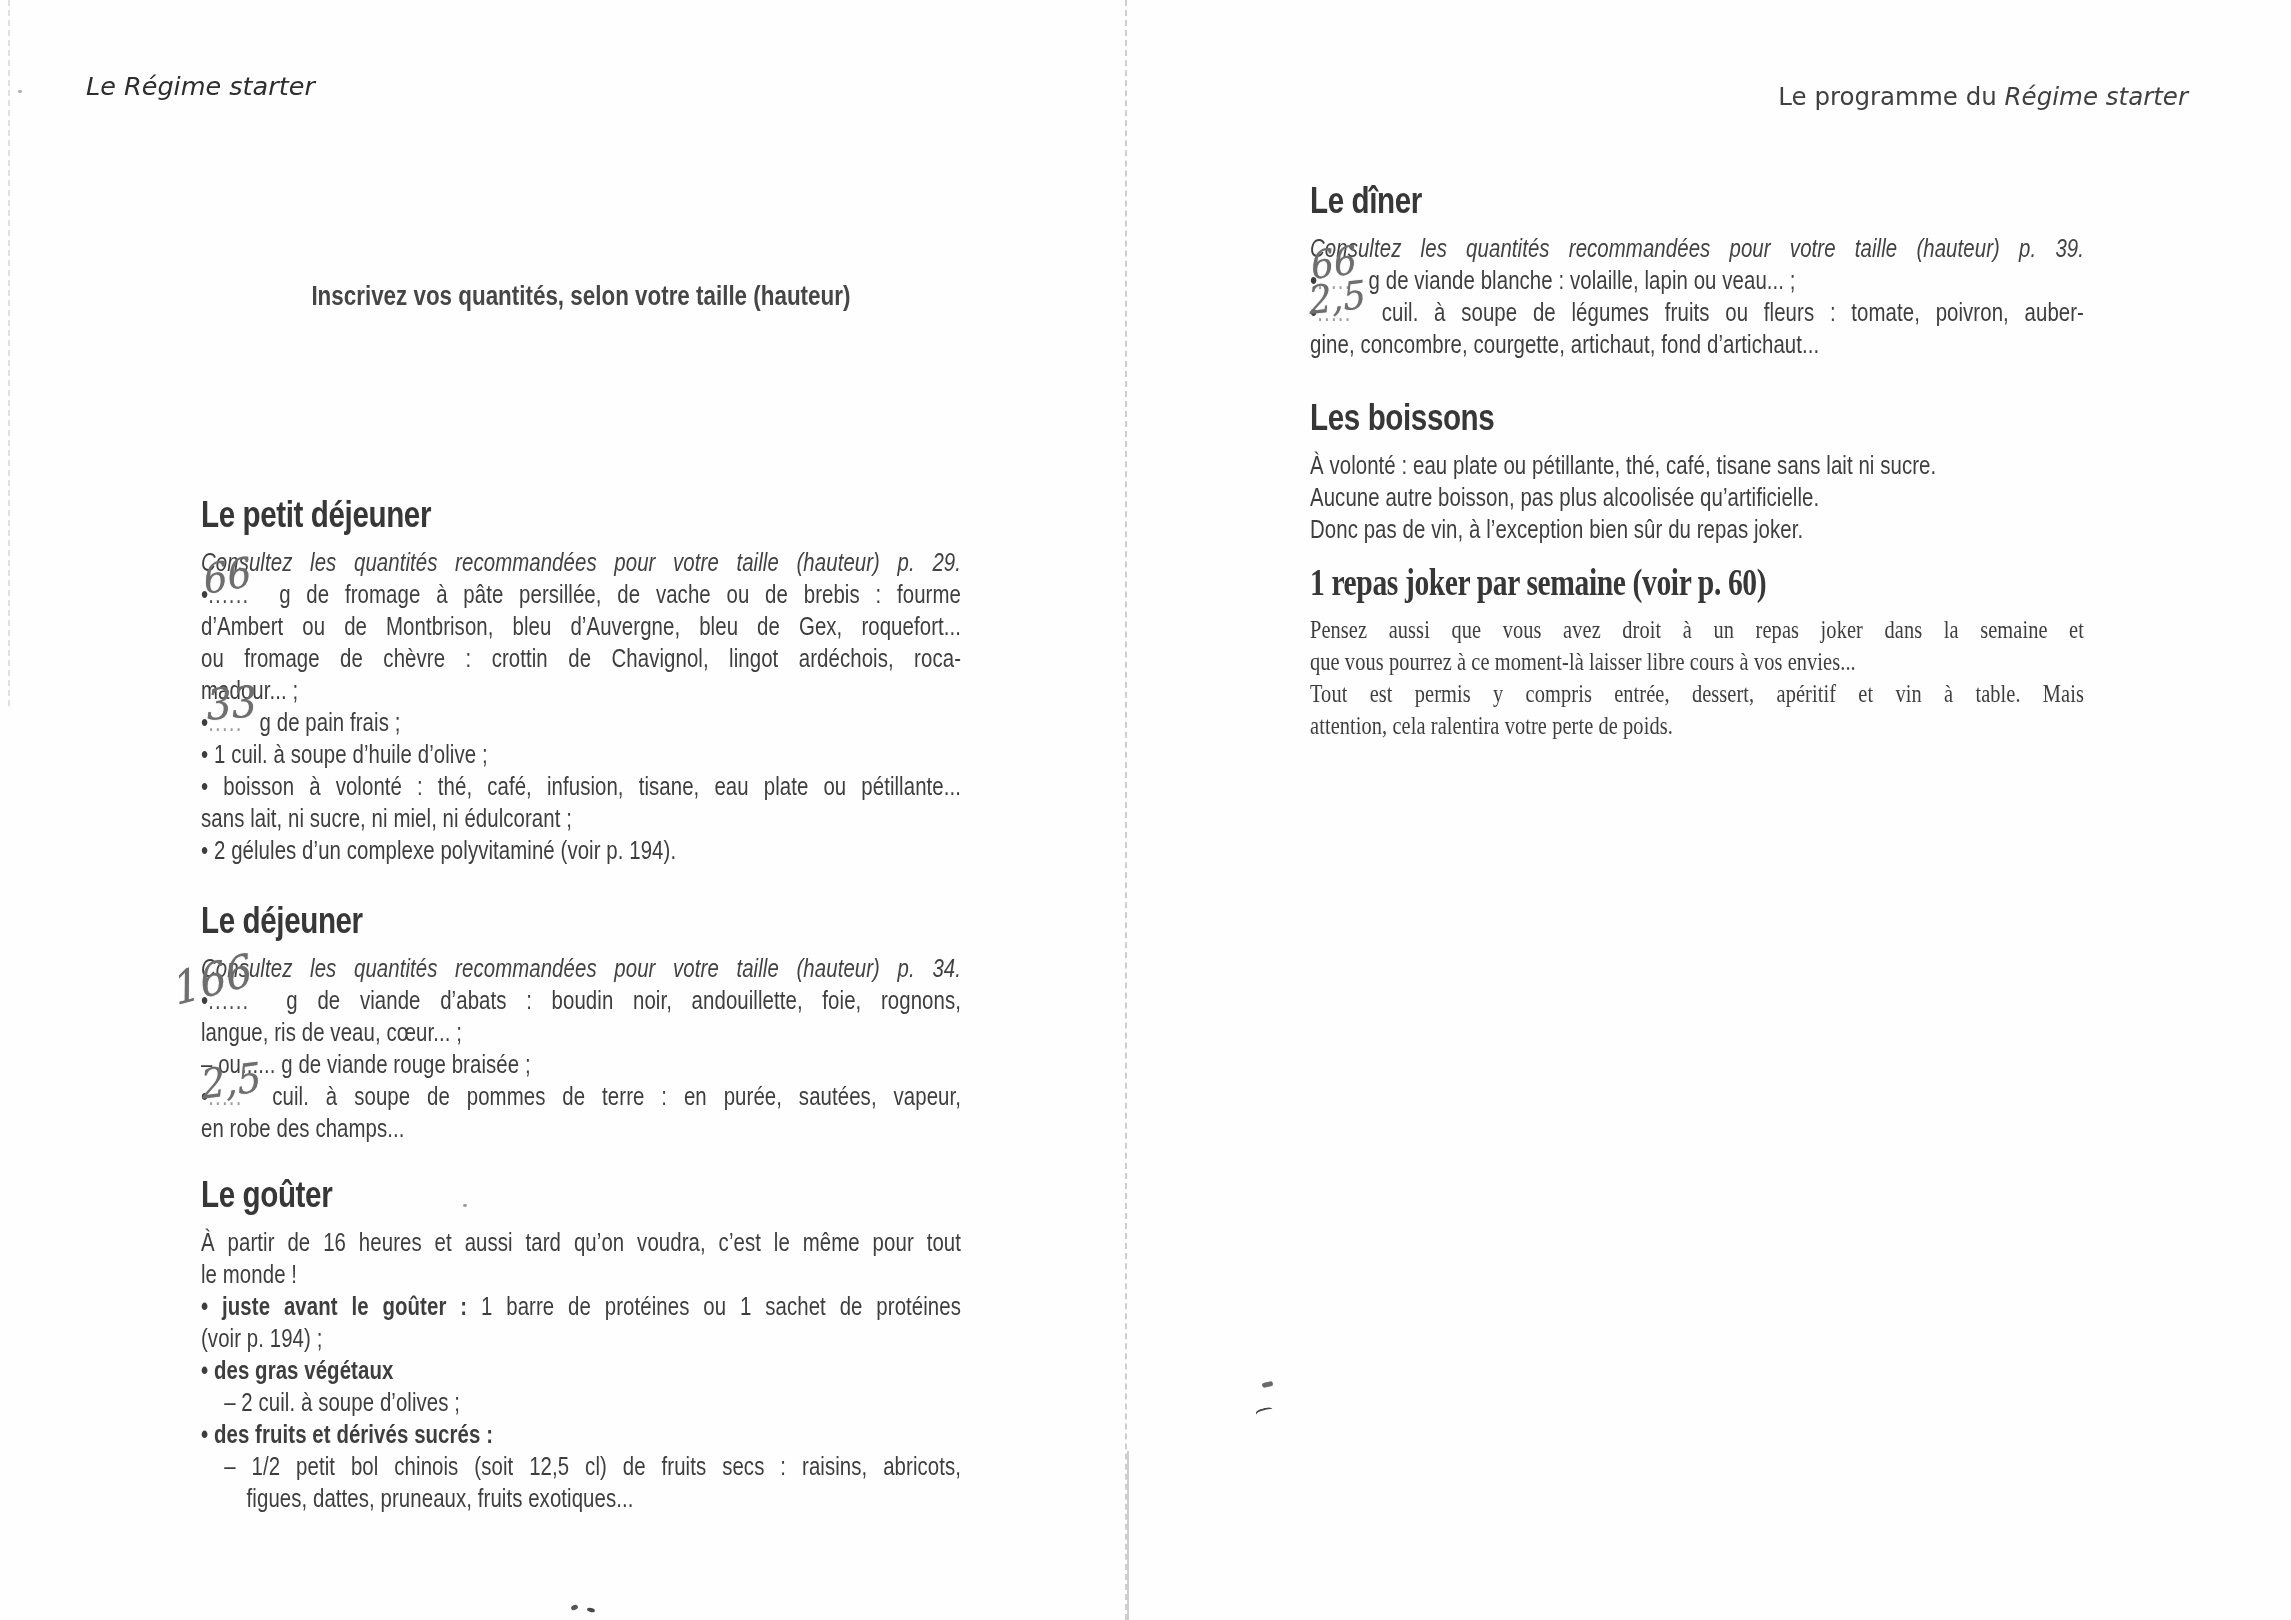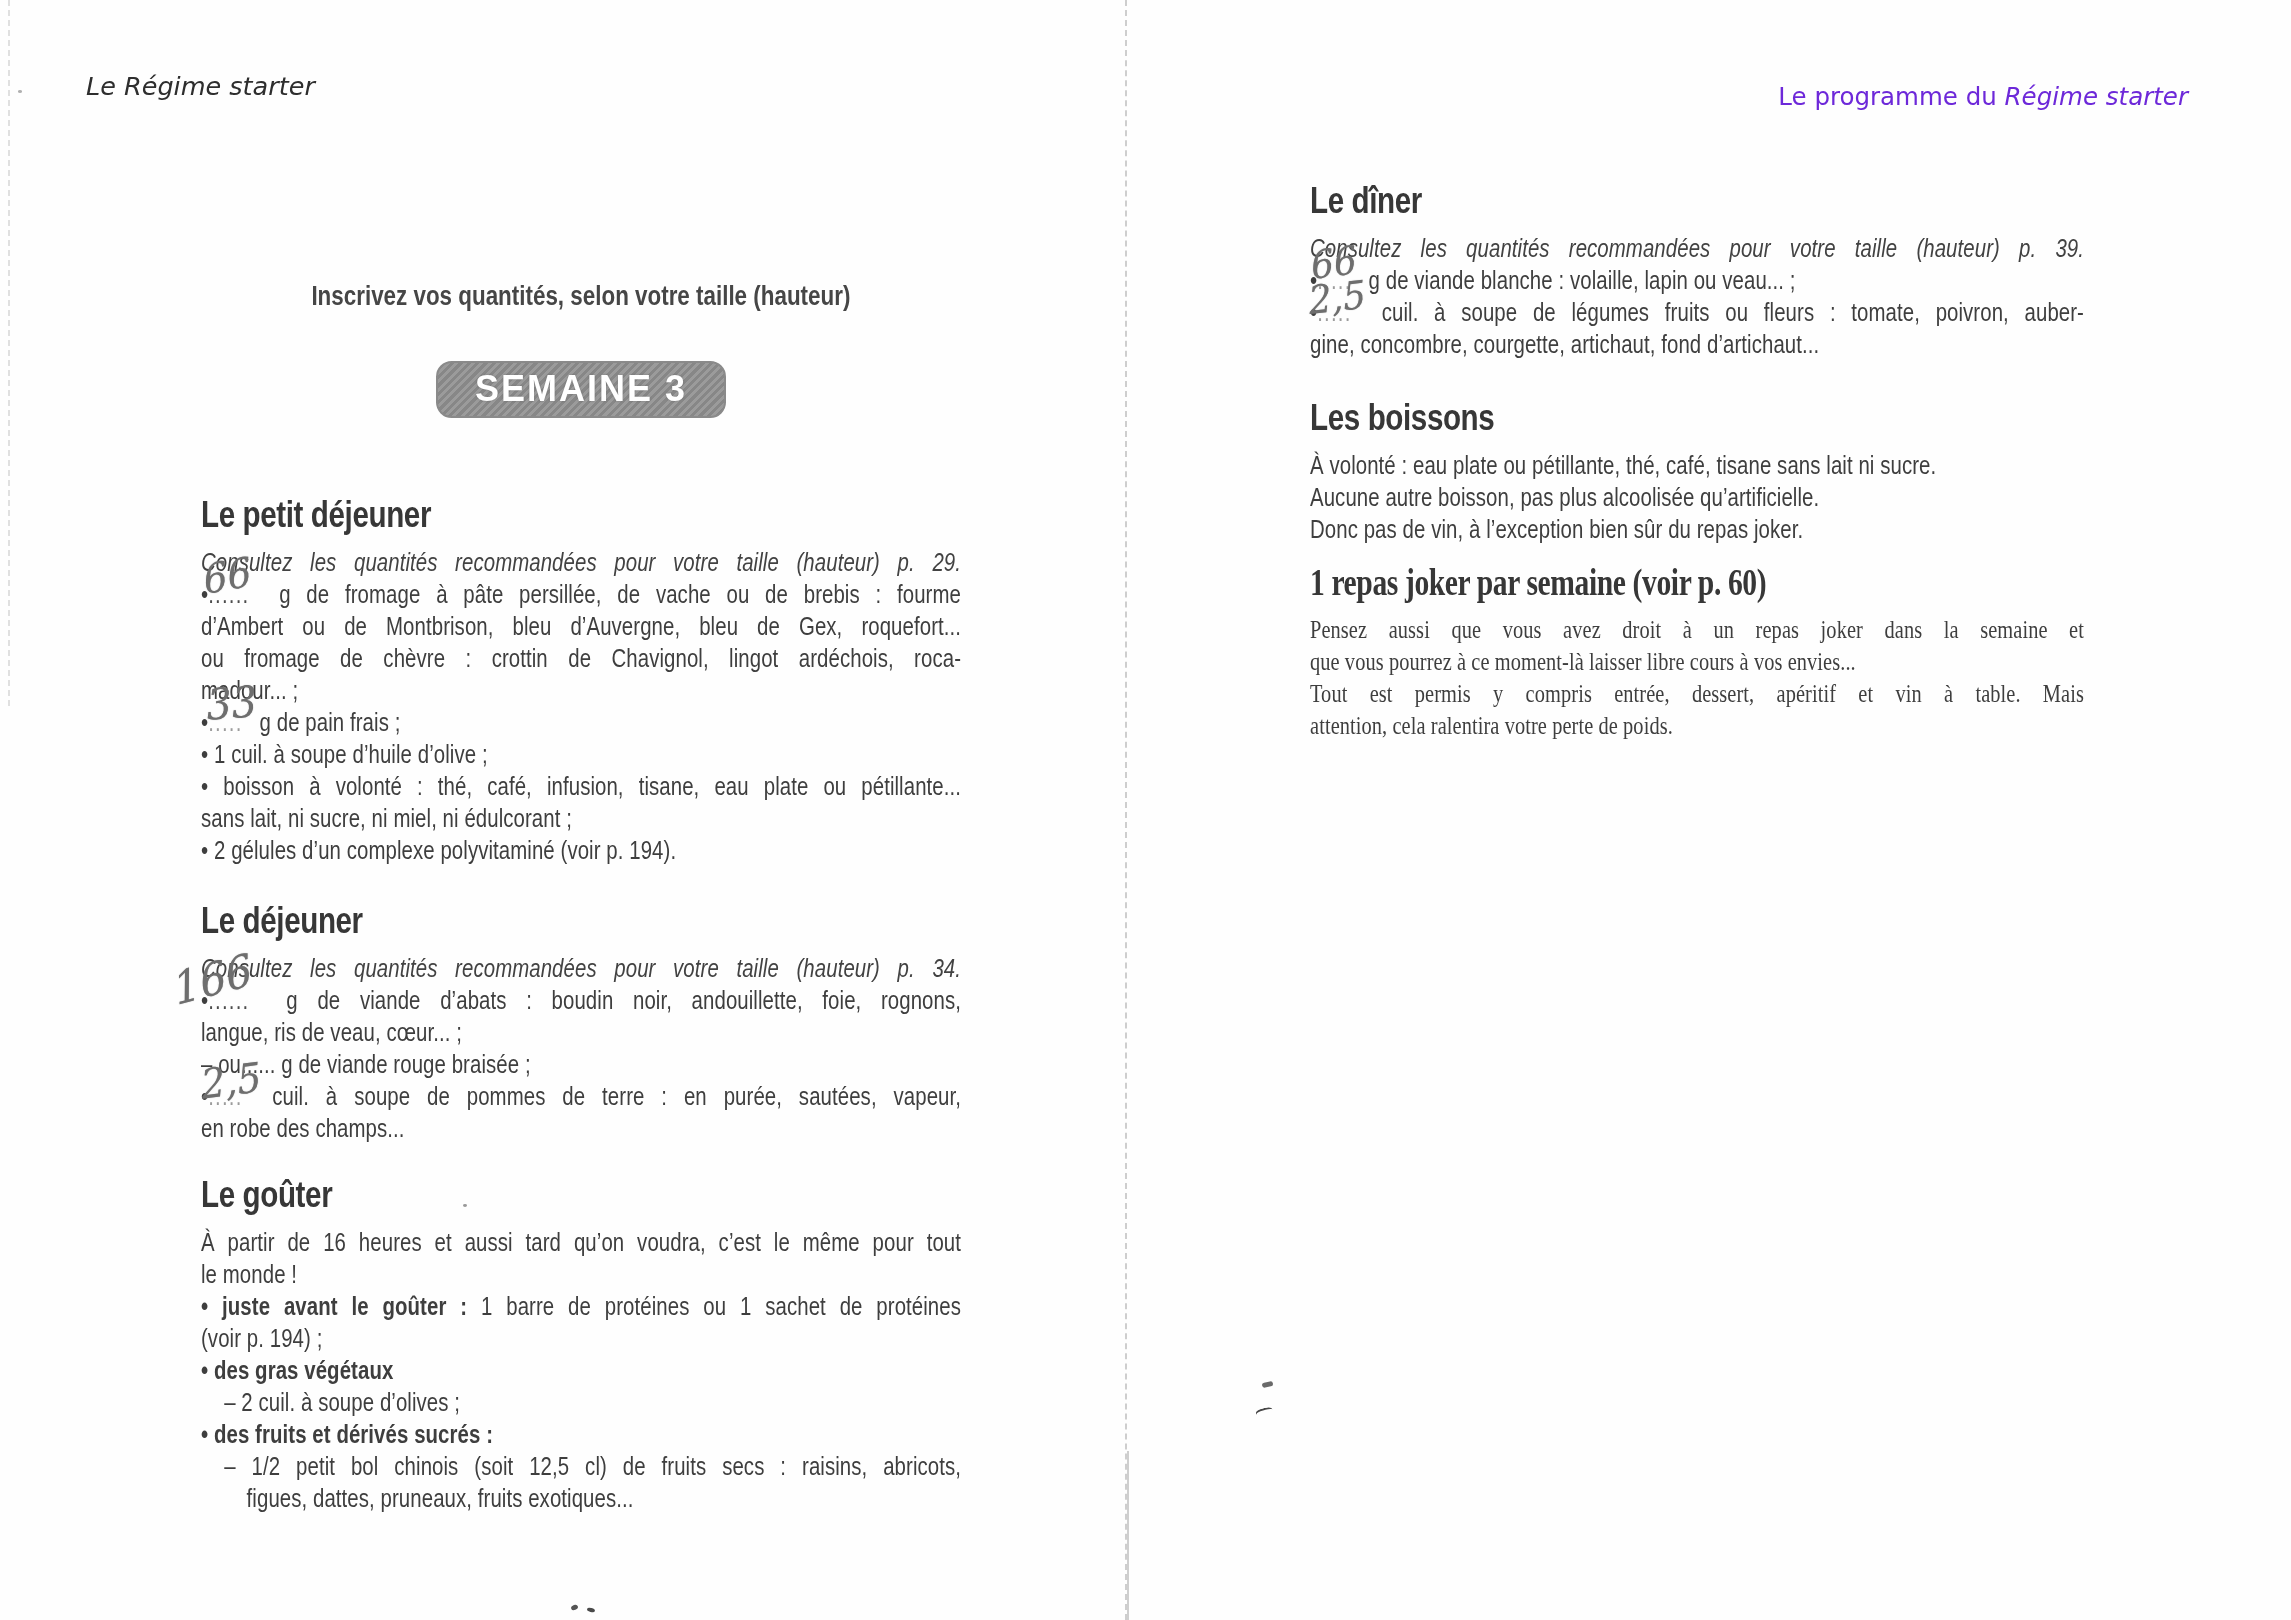--- a/index.html
+++ b/index.html
@@ -24,21 +24,21 @@
 
   
   .header-left {
     position:absolute; left:86px; top:71px;
     font-family:"DejaVu Sans", sans-serif; font-style:italic;
     font-size:25.5px; color:#2e2e2e;
   }
   .header-right {
     position:absolute; left:1310px; top:82px; width:878px; text-align:right;
     font-family:"DejaVu Sans", sans-serif;
-    font-size:24.5px; color:#6d28d9;
+    font-size:24.5px; color:#404040;
   }
   .header-right .it { font-style:italic; }
 
   
   .page { position:absolute; top:0; }
   .page-left  { left:201px; width:760px; height:1620px; }
   .page-right { left:1310px; width:774px; height:1620px; }
 
   
   .title-row { position:absolute; top:201px; left:0; width:760px; text-align:center; }
@@ -114,21 +114,20 @@
 
   <div class="header-left">Le Régime starter</div>
   <div class="header-right"><span>Le programme du </span><span class="it">Régime starter</span></div>
 
   <div class="page page-left">
 
     <div class="subtitle-row">
       <span class="t">Inscrivez vos quantités, selon votre taille (hauteur)</span>
     </div>
 
-    <div class="badge">SEMAINE 3</div>
 
     <div class="section" style="top:493px;">
       <div class="cond">
         <h2>Le petit déjeuner</h2>
         <div class="line intro jl">Consultez les quantités recommandées pour votre taille (hauteur) p. 29.</div>
         <div class="line jl"><span>•</span><span class="slot" style="width:69px;"><span class="dots">......</span><span class="hw" style="font-size:41px;top:-17.6px;left:-2px;transform:rotate(-8deg) scaleX(1.15);">66</span></span><span> g de fromage à pâte persillée, de vache ou de brebis : fourme</span></div>
         <div class="line jl">d’Ambert ou de Montbrison, bleu d’Auvergne, bleu de Gex, roquefort...</div>
         <div class="line jl">ou fromage de chèvre : crottin de Chavignol, lingot ardéchois, roca-</div>
         <div class="line">madour... ;</div>
         <div class="line"><span>•</span><span class="slot" style="width:57px;"><span class="dots faint">.....</span><span class="hw" style="font-size:43px;top:-18.6px;left:2px;transform:rotate(-3deg) scaleX(1.15);">33</span></span><span> g de pain frais ;</span></div>

